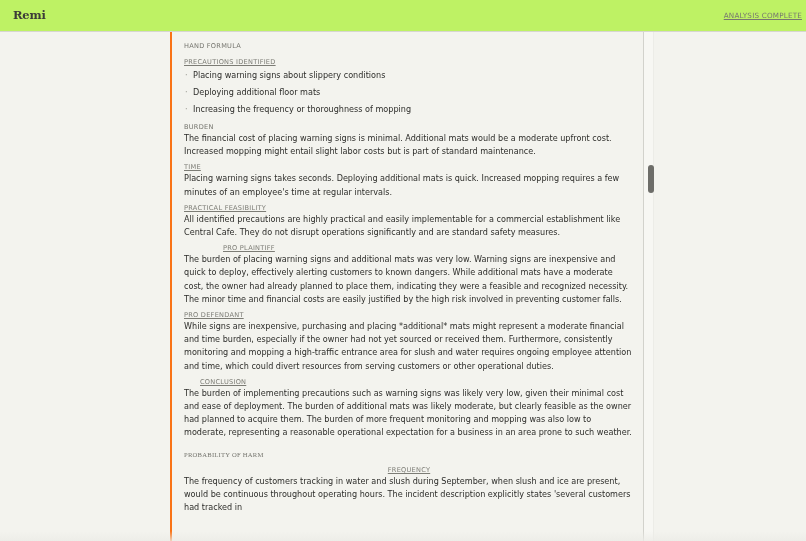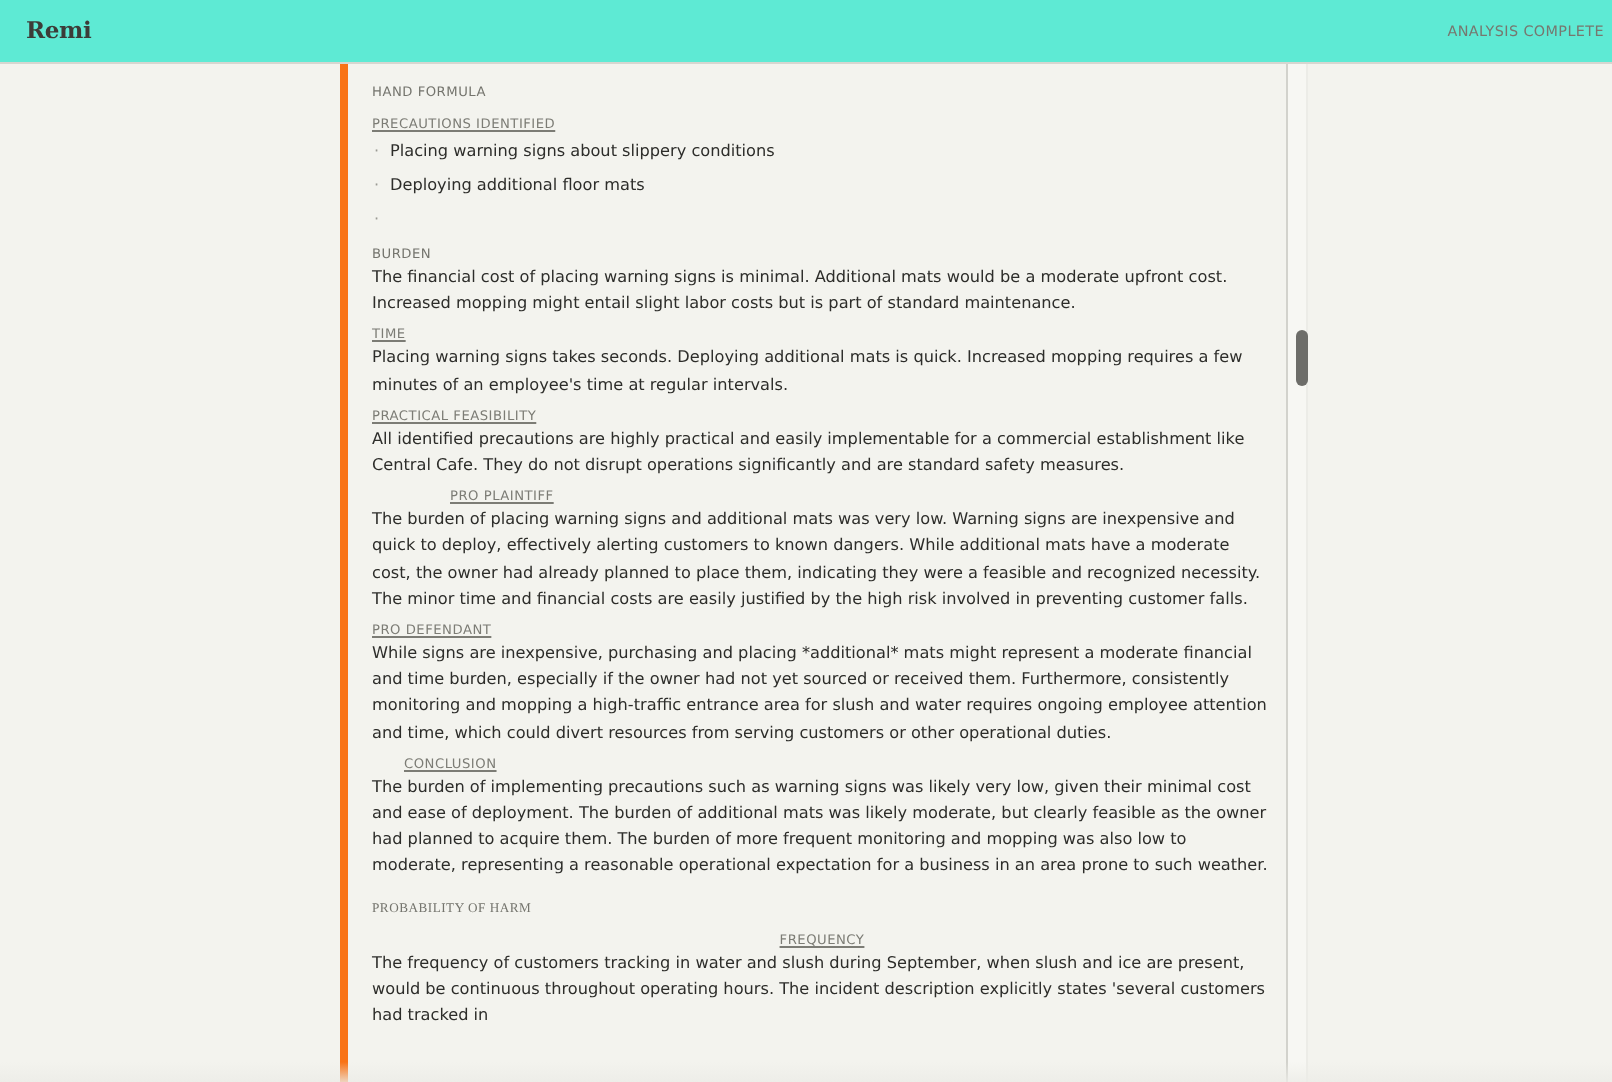--- a/index.html
+++ b/index.html
@@ -5,35 +5,35 @@
   html, body { margin:0; padding:0; }
   body {
     width:806px; height:541px; overflow:hidden;
     background:#f3f3ee;
     font-family:"DejaVu Sans", sans-serif;
     color:#2b2b28;
     position:relative;
   }
   .topbar {
     position:absolute; left:0; top:0; width:806px; height:32px;
-    background:#5eead4; border-bottom:1px solid #d6d6d0;
+    background:#bef264; border-bottom:1px solid #d6d6d0;
     box-sizing:border-box;
   }
   .brand {
     position:absolute; left:13px; top:8px;
     font-family:"DejaVu Serif", serif; font-weight:bold;
     font-size:11.5px; color:#3c3c38; letter-spacing:-0.2px;
   }
   .status {
     position:absolute; right:4px; top:11px;
-    font-size:7.2px; color:#77776f; letter-spacing:0.2px;
+    font-size:7.2px; color:#77776f; letter-spacing:0.2px;text-decoration:underline;
   }
   .panel {
     position:absolute; left:170px; top:32px; width:474px; height:509px;
-    border-left:4px solid #f97316; border-right:1px solid #d2d2cc;
+    border-left:2px solid #f97316; border-right:1px solid #d2d2cc;
     box-sizing:border-box; overflow:hidden;
   }
   .content { position:absolute; left:12px; top:8px; width:450px; }
   .scrolltrack {
     position:absolute; left:644px; top:32px; width:9px; height:509px;
     background:#f7f7f3; border-right:1px solid #ececE7;
   }
   .thumb {
     position:absolute; left:648px; top:165px; width:6px; height:28px;
     background:#6d6d69; border-radius:3px;
@@ -73,21 +73,21 @@
 
 <div class="panel">
   <div class="content">
 
     <p class="h-section" style="margin-top:2px;">HAND FORMULA</p>
 
     <p class="h-sub" style="margin-top:7px;">PRECAUTIONS IDENTIFIED</p>
     <ul class="bullets" style="margin-top:2px;">
       <li><span class="dot">·</span><span>Placing warning signs about slippery conditions</span></li>
       <li><span class="dot">·</span><span>Deploying additional floor mats</span></li>
-      <li><span class="dot">·</span></li>
+      <li><span class="dot">·</span><span>Increasing the frequency or thoroughness of mopping</span></li>
     </ul>
 
     <p class="h-section" style="margin-top:3px;">BURDEN</p>
 
     <p class="para">The financial cost of placing warning signs is minimal. Additional mats would be a moderate upfront cost. Increased mopping might entail slight labor costs but is part of standard maintenance.</p>
 
     <p class="h-sub" style="margin-top:5px;">TIME</p>
     <p class="para">Placing warning signs takes seconds. Deploying additional mats is quick. Increased mopping requires a few minutes of an employee's time at regular intervals.</p>
 
     <p class="h-sub" style="margin-top:5px;">PRACTICAL FEASIBILITY</p>

